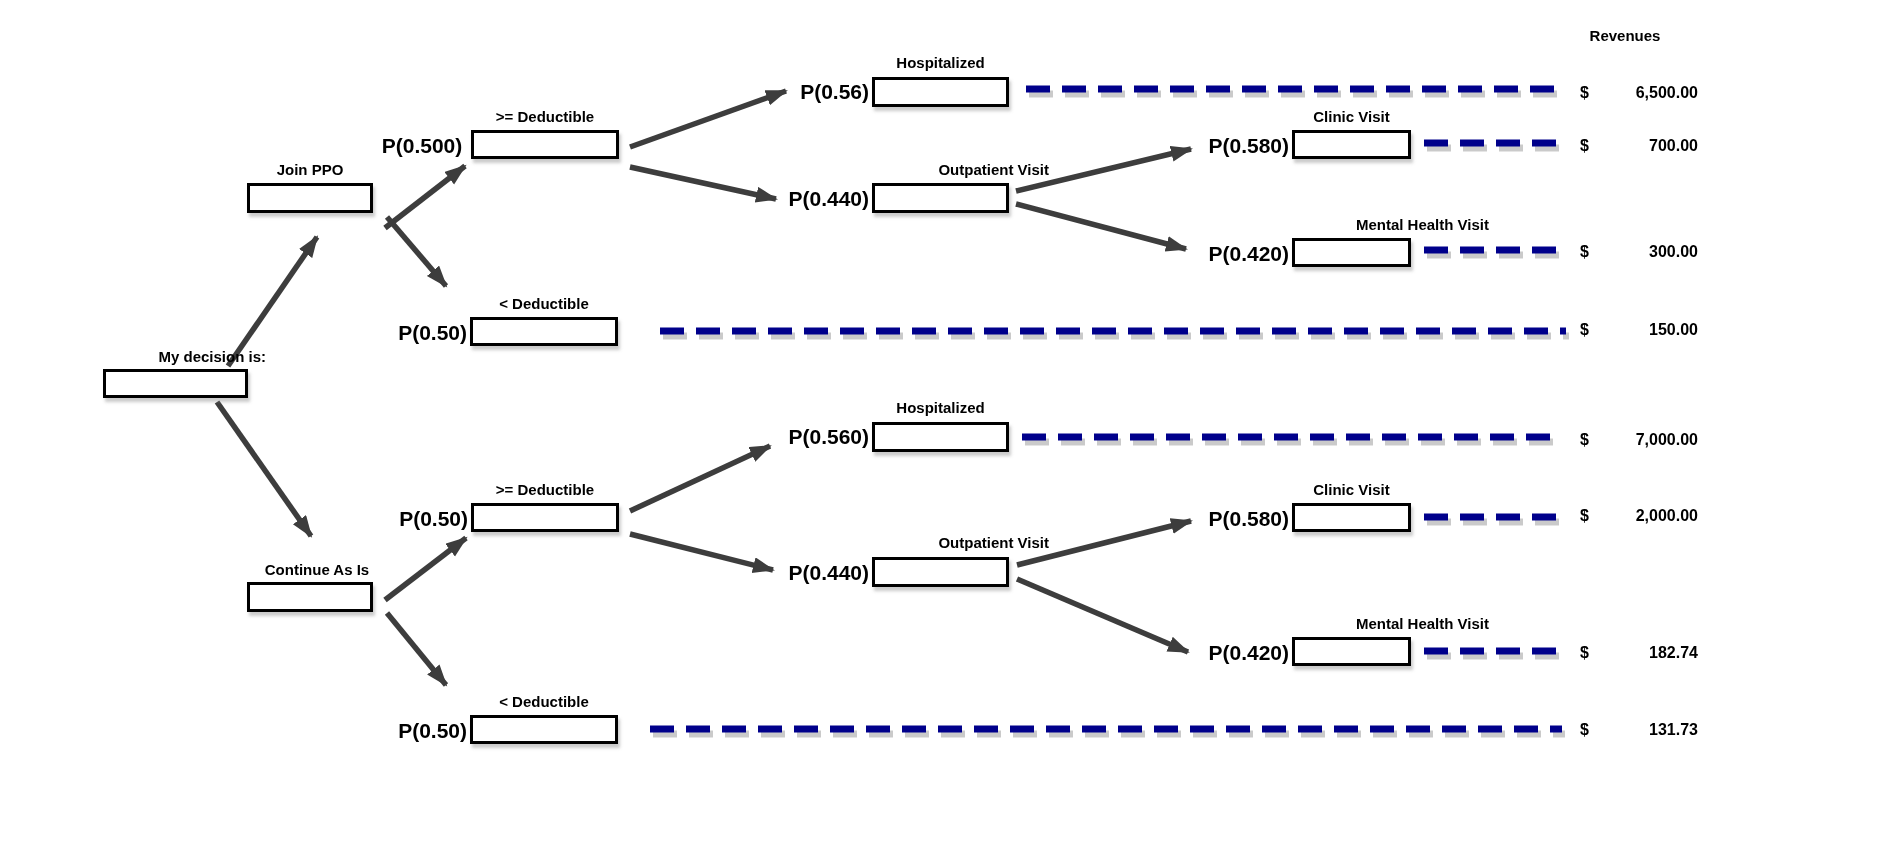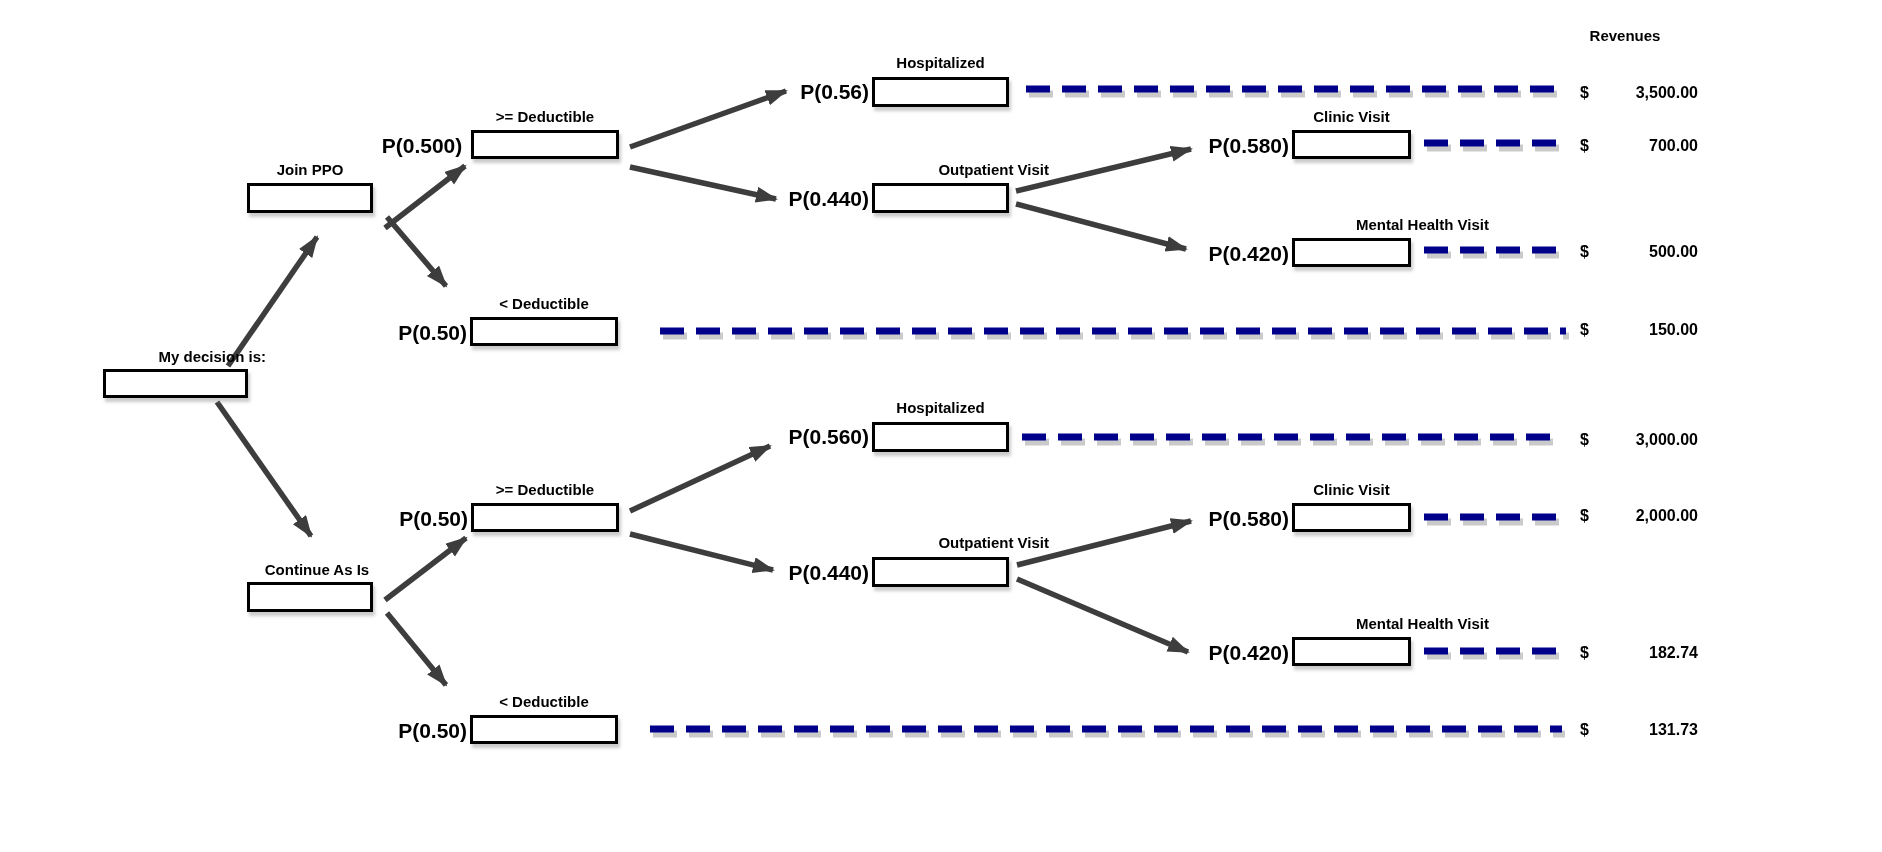--- a/index.html
+++ b/index.html
@@ -143,37 +143,37 @@
   <div class="lbl left" style="left:1299px;top:614px;width:190px;">Mental Health Visit</div>
   <div class="prob" style="left:1197px;top:643px;">P(0.420)</div>
   <div class="node-box" style="left:1292px;top:637px;width:119px;height:29px;"></div>
 
   <div class="lbl" style="left:470px;top:692px;width:148px;">&lt; Deductible</div>
   <div class="prob" style="left:375px;top:721px;">P(0.50)</div>
   <div class="node-box" style="left:470px;top:715px;width:148px;height:29px;"></div>
 
   <div class="val" style="left:1580px;top:82px;">
     <span>$</span>
-    <span>3,500.00</span>
+    <span>6,500.00</span>
   </div>
   <div class="val" style="left:1580px;top:135px;">
     <span>$</span>
     <span>700.00</span>
   </div>
   <div class="val" style="left:1580px;top:241px;">
     <span>$</span>
-    <span>500.00</span>
+    <span>300.00</span>
   </div>
   <div class="val" style="left:1580px;top:319px;">
     <span>$</span>
     <span>150.00</span>
   </div>
   <div class="val" style="left:1580px;top:429px;">
     <span>$</span>
-    <span>3,000.00</span>
+    <span>7,000.00</span>
   </div>
   <div class="val" style="left:1580px;top:505px;">
     <span>$</span>
     <span>2,000.00</span>
   </div>
   <div class="val" style="left:1580px;top:642px;">
     <span>$</span>
     <span>182.74</span>
   </div>
   <div class="val" style="left:1580px;top:719px;">

